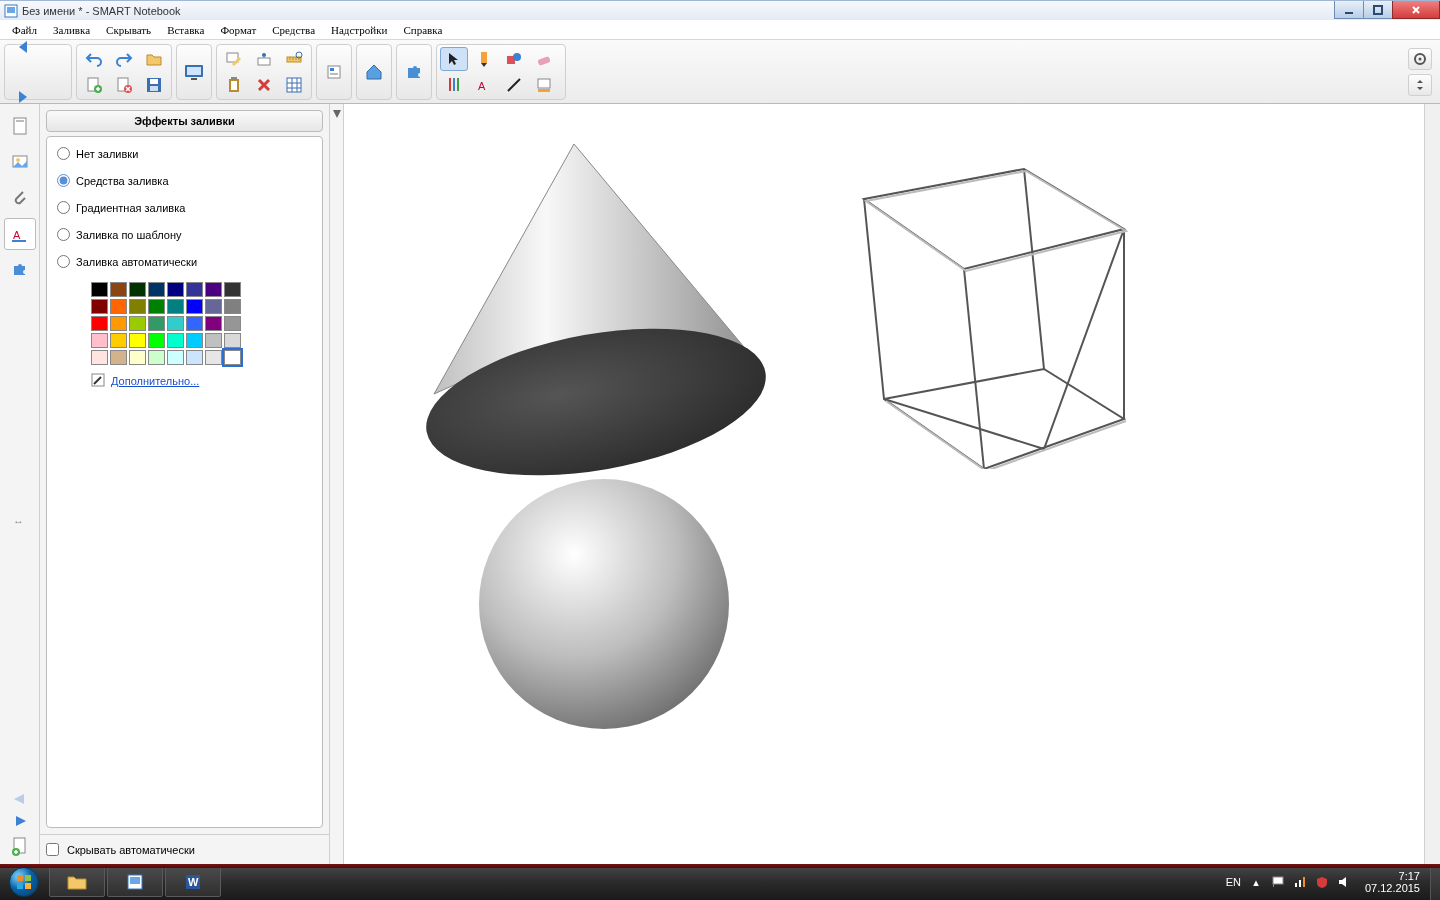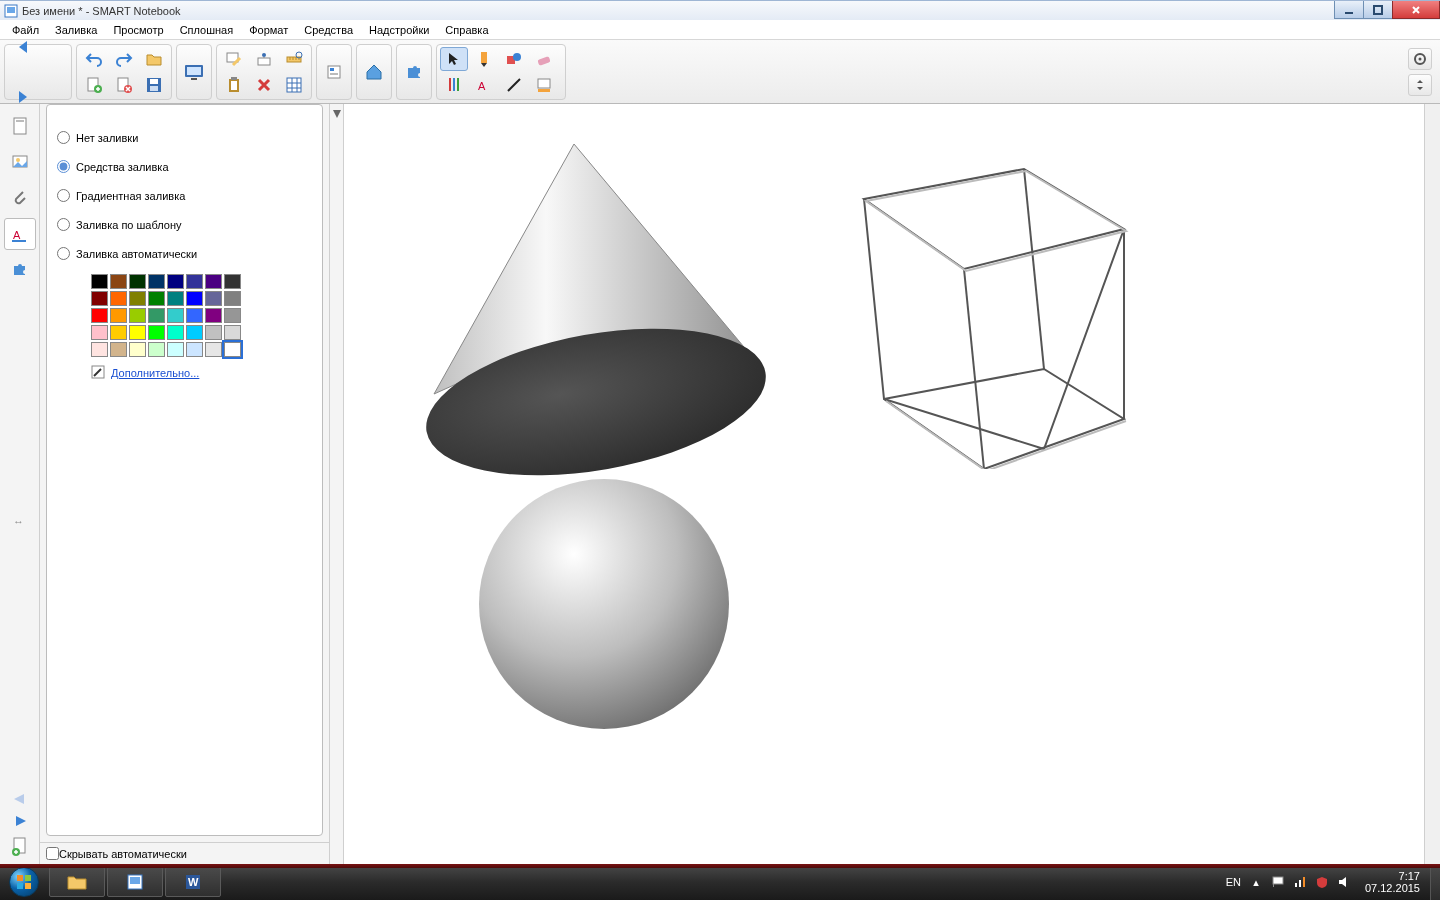--- a/index.html
+++ b/index.html
@@ -11,21 +11,21 @@
 .titlebar .title { color: #333; }
 .winbtns { position: absolute; right: 0; top: 0; display: flex; }
 .winbtn { width: 30px; height: 18px; display:flex; align-items:center; justify-content:center; border:1px solid #6e8fb3; border-top:none; margin-left:-1px; }
 .winbtn.min { background: linear-gradient(to bottom,#e9f0f9,#b8cde8); }
 .winbtn.max { background: linear-gradient(to bottom,#e9f0f9,#b8cde8); }
 .winbtn.close { width: 48px; background: linear-gradient(to bottom,#f08080,#d43c3c); border-color:#8b2b2b;}
 .winbtn svg { width:10px; height:10px; }
 
 
 .menubar { height: 20px; background:#fff; display:flex; align-items:center; padding: 0 4px; border-bottom: 1px solid #d7d7d7;}
-.menuitem { padding: 2px 8px; color:#000; cursor:default; }
+.menuitem { padding: 2px 8px; color:#000; cursor:default;font-family:Liberation Serif, serif; }
 
 
 .toolbar-area { background: linear-gradient(to bottom,#fafafa,#ececec); border-bottom:1px solid #b9b9b9; display:flex; align-items:center; padding: 4px 4px; height: 64px; gap:4px; }
 .tb-group { display:flex; flex-wrap:wrap; align-content:center; gap:2px; border:1px solid #cfcfcf; border-radius:4px; padding:3px; background: linear-gradient(to bottom,#fdfdfd,#e8e8e8); height:56px; }
 .tb-btn { width:28px; height:24px; display:flex; align-items:center; justify-content:center; border-radius:3px; }
 .tb-btn.active { background:#cfe1f7; border:1px solid #7fa8d6; }
 .tb-spacer { flex: 1; }
 .tb-right { display:flex; flex-direction:column; gap:4px; align-items:center; margin-right:4px;}
 .tb-right .tb-btn{ width:24px;height:22px;border:1px solid #cfcfcf;border-radius:3px;background:linear-gradient(to bottom,#fdfdfd,#e8e8e8);}
 
@@ -36,29 +36,29 @@
 .vtabs { width: 40px; background:#f4f4f4; border-right:1px solid #cfcfcf; display:flex; flex-direction:column; align-items:center; padding-top:6px; gap:4px; position:relative;}
 .vtab { width:32px; height:32px; display:flex; align-items:center; justify-content:center; border:1px solid transparent; border-radius:3px; }
 .vtab.active { background:#fff; border:1px solid #bcbcbc; }
 .vtabs .collapse-arrow{ position:absolute; top:410px; left:13px; color:#888;}
 .vtabs .bottom-icons{ position:absolute; bottom:6px; display:flex; flex-direction:column; gap:6px; align-items:center; }
 
 
 .panel { width: 290px; background:#f4f4f4; border-right:1px solid #cfcfcf; display:flex; flex-direction:column; }
 .panel-header { margin:6px 6px 4px 6px; background: linear-gradient(to bottom,#fafafa,#e6e6e6); border:1px solid #bcbcbc; border-radius:4px; text-align:center; font-weight:bold; padding:4px; }
 .panel-body { flex:1; margin:0 6px 6px 6px; background:#fff; border:1px solid #bcbcbc; border-radius:4px; padding:10px 10px; overflow:auto; }
-.radio-row { display:flex; align-items:center; gap:6px; margin:16px 0 14px 0; }
+.radio-row { display:flex; align-items:center; gap:6px; margin:0 0 14px 0; }
 .radio-row input { accent-color:#5a8fd6; }
 .swatches { margin: 6px 0 0 34px; display:flex; flex-direction:column; gap:2px; }
 .swatch-row { display:flex; gap:2px; }
 .swatch { width:17px; height:15px; border:1px solid #888; }
 .swatch.selected { outline:2px solid #2a6fd6; outline-offset:0; }
 .more-row { display:flex; align-items:center; gap:6px; margin:8px 0 0 34px; }
 .more-row a { color:#1a4fd1; text-decoration:underline; }
-.panel-footer { height:22px; display:flex; align-items:center; gap:0; padding:0 6px; border-top:1px solid #cfcfcf; background:#f4f4f4;}
+.panel-footer { height:30px; display:flex; align-items:center; gap:8px; padding:0 6px; border-top:1px solid #cfcfcf; background:#f4f4f4;}
 
 
 .canvas-wrap { flex:1; display:flex; background:#fff; position:relative; }
 .ruler { width:14px; background:#f4f4f4; border-right:1px solid #cfcfcf; position:relative;}
 .ruler .marker{ position:absolute; left:3px; top:6px; width:8px;height:8px; background:#666; clip-path: polygon(0 0,100% 0,50% 100%);}
 .canvas { flex:1; background:#fff; position:relative; }
 .vscroll { width:16px; background:#f0f0f0; border-left:1px solid #cfcfcf;}
 
 
 .taskbar { position:absolute; bottom:0; left:0; right:0; height:36px; background: linear-gradient(to bottom,#4a4a4a 0%, #2b2b2b 50%, #1a1a1a 100%); display:flex; align-items:center; }
@@ -97,22 +97,22 @@
         <svg viewBox="0 0 10 10">
           <path d="M2 2 L8 8 M8 2 L2 8" stroke="#fff" stroke-width="2"></path>
         </svg>
       </div>
   </div>
 </div>
 
 <div class="menubar">
   <span class="menuitem">Файл</span>
   <span class="menuitem">Заливка</span>
-  <span class="menuitem">Просмотр</span>
-  <span class="menuitem">Сплошная</span>
+  <span class="menuitem">Скрывать</span>
+  <span class="menuitem">Вставка</span>
   <span class="menuitem">Формат</span>
   <span class="menuitem">Средства</span>
   <span class="menuitem">Надстройки</span>
   <span class="menuitem">Справка</span>
 </div>
 
 <div class="toolbar-area">
   <div class="tb-group" style="width:68px;">
     <div class="tb-btn" style="width:30px;height:48px;">
         <svg width="20" height="20" viewBox="0 0 20 20">
@@ -340,20 +340,21 @@
           </svg></div>
       <div><svg width="18" height="20" viewBox="0 0 18 20">
             <rect x="3" y="2" width="11" height="15" fill="#fff" stroke="#888"></rect>
             <circle cx="5" cy="16" r="4" fill="#4caf50"></circle>
             <path d="M5 14v4M3 16h4" stroke="#fff" stroke-width="1.5"></path>
           </svg></div>
     </div>
   </div>
 
   <div class="panel">
+    <div class="panel-header">Эффекты заливки</div>
     <div class="panel-body">
       <label class="radio-row">
           <input type="radio" name="fill" style="">
           <span>Нет заливки</span>
         </label>
       <label class="radio-row">
           <input type="radio" name="fill" checked="" style="">
           <span>Средства заливка</span>
         </label>
       <label class="radio-row">

